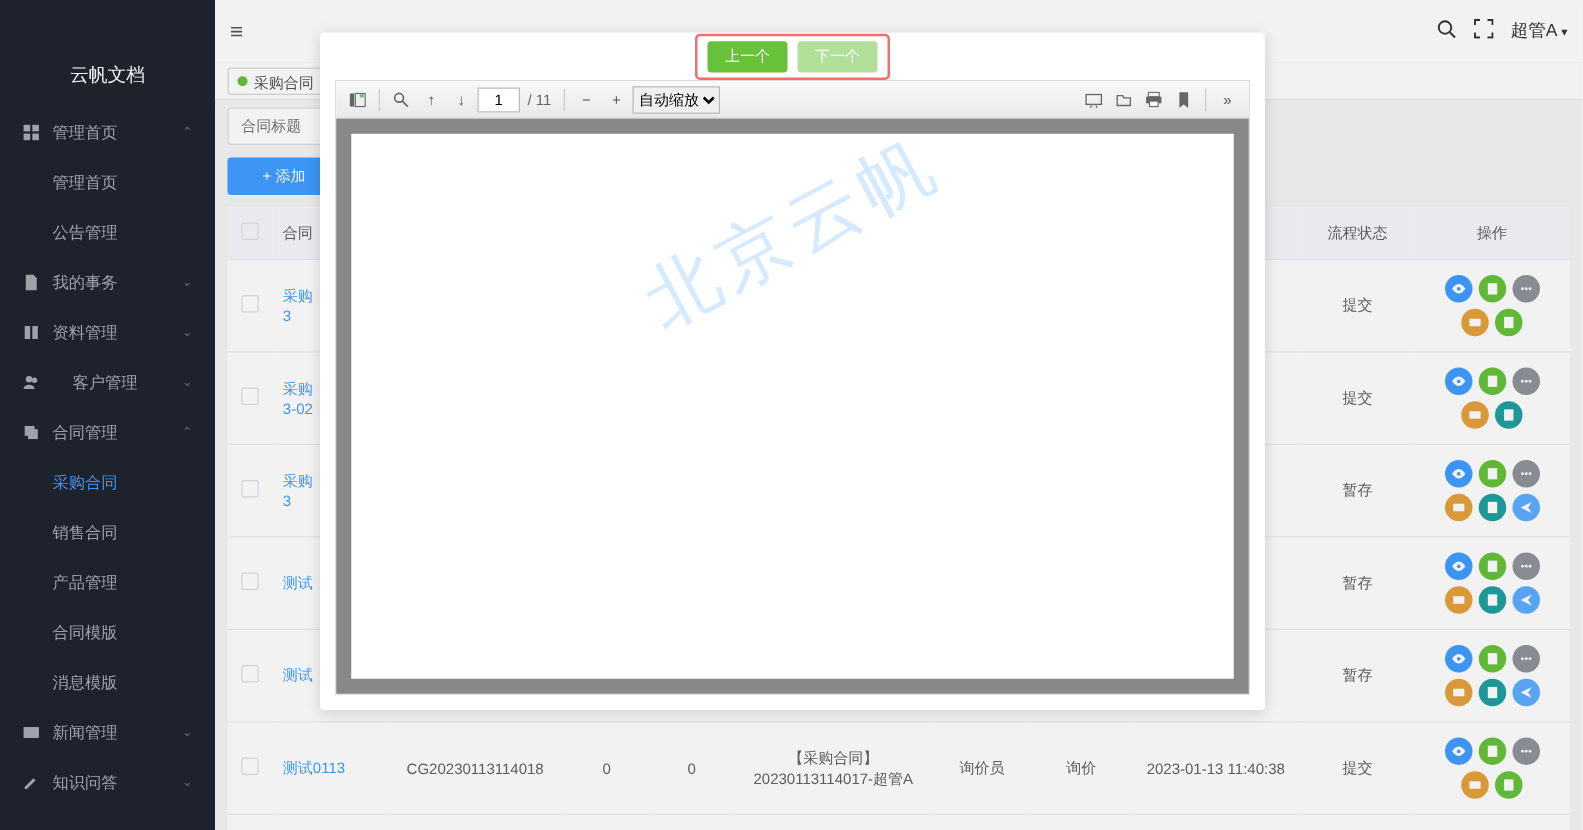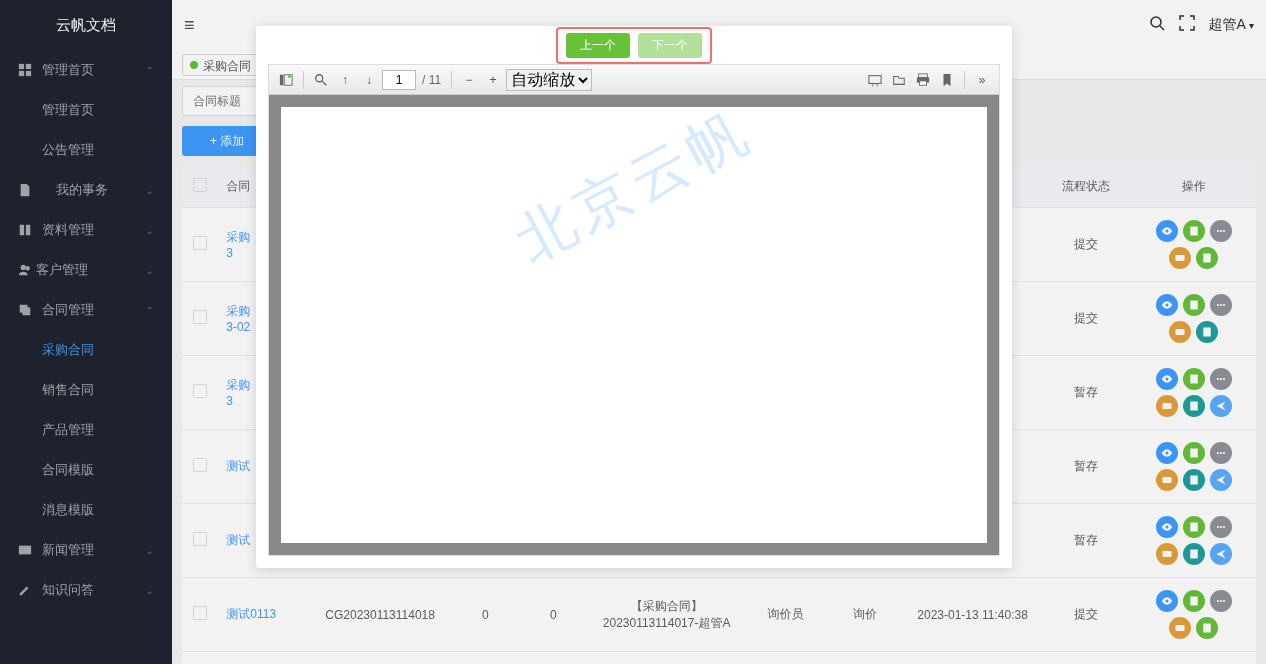--- a/index.html
+++ b/index.html
@@ -1,20 +1,20 @@
 <!DOCTYPE html>
 <html><head>
 <meta charset="utf-8">
 <style>
 * { box-sizing: border-box; margin: 0; padding: 0; font-family: "Microsoft YaHei", "PingFang SC", sans-serif; }
 body { background: #f5f5f5; overflow: hidden; width: 1266px; height: 664px; position: relative; }
 
 
 .sidebar { position: absolute; left: 0; top: 0; width: 172px; height: 664px; background: #1f2430; color: #a8abb3; font-size: 13px; }
-.sidebar-logo { height: 50px; line-height: 50px; text-align: center; color: #fff; font-size: 15px; background: #1f2430; }
+.sidebar-logo { height: 50px; line-height: 50px; text-align: center; color: #fff; font-size: 15px; background: #1f2430; margin-top: 36px; }
 .menu-item { display: flex; align-items: center; padding: 11px 18px; cursor: pointer; }
 .menu-item .arrow { margin-left: auto; font-size: 10px; color: #6a6f7a; }
 .sub-item { padding: 11px 18px 11px 42px; cursor: pointer; font-size: 13px; }
 .sub-item.active { color: #409eff; }
 
 
 .header { position: absolute; left: 172px; right: 0; top: 0; height: 50px; background: #fff; display: flex; align-items: center; padding: 0 12px; box-shadow: 0 1px 3px rgba(0,0,0,0.08); }
 .hamburger { font-size: 18px; color: #555; cursor: pointer; margin-right: 14px; }
 .hdr-right { margin-left: auto; display: flex; align-items: center; gap: 14px; color: #333; }
 .hdr-ic { font-size: 16px; cursor: pointer; color: #333; }
@@ -56,21 +56,21 @@
 .nav-box { border: 2px solid #f56c6c; border-radius: 4px; padding: 4px 8px; display: flex; gap: 8px; }
 .nbtn { background: #67c23a; color: #fff; border: none; padding: 4px 14px; font-size: 12px; border-radius: 3px; cursor: pointer; }
 .nbtn.disabled { opacity: 0.5; }
 
 
 .pdf-wrap { flex: 1; margin: 0 12px 12px; border: 1px solid #ddd; display: flex; flex-direction: column; }
 .pdf-bar { height: 30px; background: linear-gradient(#f9f9f9,#e8e8e8); border-bottom: 1px solid #ccc; display: flex; align-items: center; padding: 0 6px; gap: 2px; font-size: 12px; }
 .pdf-ic { width: 22px; height: 22px; display: inline-flex; align-items: center; justify-content: center; cursor: pointer; color: #555; border-radius: 2px; }
 .pdf-pagein { width: 34px; height: 20px; text-align: center; font-size: 12px; border: 1px solid #bbb; }
 .pdf-sep { width: 1px; height: 18px; background: #ccc; margin: 0 4px; }
-.pdf-zoom { height: 22px; font-size: 16px; border: 1px solid #bbb; background: #f0f0f0; text-align: center; }
+.pdf-zoom { height: 22px; font-size: 12px; border: 1px solid #bbb; background: #f0f0f0; text-align: center; }
 .pdf-spacer { flex: 1; }
 .pdf-page { flex: 1; background: #888; padding: 12px; overflow: hidden; }
 .pdf-paper { background: #fff; width: 100%; height: 100%; padding: 40px 80px; position: relative; }
 .pdf-wm { position: absolute; inset: 0; display: flex; align-items: flex-start; justify-content: center; padding-top: 40px; }
 .pdf-wm span { font-size: 58px; color: rgba(64,158,255,0.22); transform: rotate(-28deg); font-weight: 400; letter-spacing: 6px; }
 .pdf-body { position: relative; z-index: 1; text-align: center; }
 .doc-co { font-size: 13px; color: #333; padding-bottom: 6px; }
 .doc-line { border-bottom: 1px solid #333; margin-bottom: 18px; }
 .doc-reg { text-align: left; font-size: 15px; color: #333; padding-left: 0; letter-spacing: 1px; }
 .doc-reg .blanks { color: #888; letter-spacing: 4px; margin-left: 8px;}
@@ -93,37 +93,37 @@
     <span style="margin-left:10px">管理首页</span>
     <span class="arrow">⌃</span>
   </div>
   <div class="sub-item">管理首页</div>
   <div class="sub-item">公告管理</div>
 
   <div class="menu-item">
     <svg class="sidebar-ic" viewBox="0 0 16 16">
         <path d="M3 1h7l3 3v11H3z"></path>
       </svg>
-    <span style="margin-left:24px">我的事务</span>
+    <span style="margin-left:10px">我的事务</span>
     <span class="arrow">⌄</span>
   </div>
   <div class="menu-item">
     <svg class="sidebar-ic" viewBox="0 0 16 16">
         <path d="M2 2h5v12H2zM9 2h5v12H9z"></path>
       </svg>
     <span style="margin-left:10px">资料管理</span>
     <span class="arrow">⌄</span>
   </div>
   <div class="menu-item">
     <svg class="sidebar-ic" viewBox="0 0 16 16">
         <circle cx="6" cy="5" r="3"></circle>
         <circle cx="11" cy="6" r="2.5"></circle>
         <path d="M1 14c0-3 3-4 5-4s5 1 5 4"></path>
       </svg>
-    <span style="margin-left:4px">客户管理</span>
+    <span style="margin-left:26px">客户管理</span>
     <span class="arrow">⌄</span>
   </div>
   <div class="menu-item">
     <svg class="sidebar-ic" viewBox="0 0 16 16">
         <rect x="2" y="2" width="9" height="9"></rect>
         <rect x="5" y="5" width="9" height="9"></rect>
       </svg>
     <span style="margin-left:10px">合同管理</span>
     <span class="arrow">⌃</span>
   </div>

